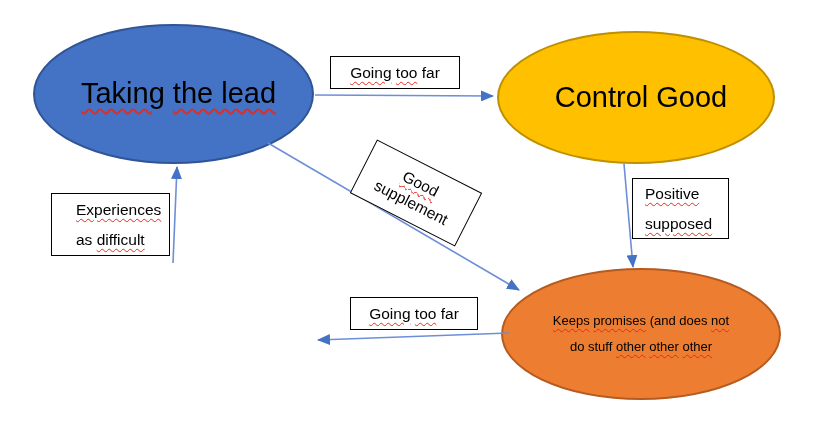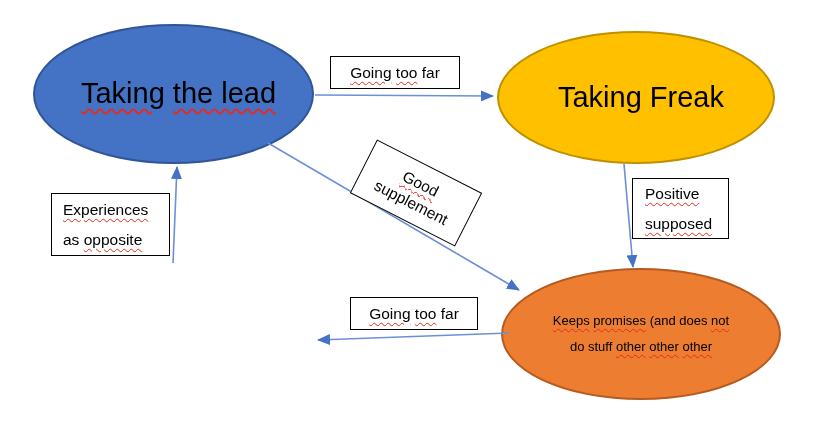--- a/index.html
+++ b/index.html
@@ -25,21 +25,21 @@
   .arrow{stroke:var(--arrow-line);stroke-width:1.6;fill:none;}
   .arrowhead{fill:var(--arrow-head);}
   
   .label-box{
     position:absolute;z-index:3;box-sizing:border-box;
     background:var(--label-bg);border:1.6px solid var(--label-border);
     font-size:15.5px;display:flex;flex-direction:column;justify-content:center;
   }
   .lb-going-top   {left:330px;top:56px; width:130px;height:33px;align-items:center;}
   .lb-positive    {left:632px;top:178px;width:97px; height:61px;padding-left:12px;line-height:30px;}
-  .lb-experiences {left:51px; top:193px;width:119px;height:63px;padding-left:11px;line-height:30px;}
+  .lb-experiences {left:51px; top:193px;width:119px;height:63px;padding-left:24px;line-height:30px;}
   .lb-going-bottom{left:350px;top:297px;width:128px;height:33px;align-items:center;}
   .lb-good{
     left:416px;top:193px;width:118px;height:60px;
     transform:translate(-50%,-50%) rotate(27deg);
     align-items:center;line-height:21px;text-align:center;
   }
   
   .sq{
     text-decoration-line:underline;
     text-decoration-style:wavy;
@@ -52,21 +52,21 @@
 </head>
 <body>
 
 <div class="canvas">
 
   <div class="node node-blue">
     <div class="node-text-lg"><span class="sq">Taking</span><span> </span><span class="sq">the lead</span></div>
   </div>
 
   <div class="node node-yellow">
-    <div class="node-text-lg">Taking Freak</div>
+    <div class="node-text-lg">Control Good</div>
   </div>
 
 
   <div class="node node-orange">
     <div class="node-text-sm">
       <div><span class="sq">Keeps</span><span> </span><span class="sq">promises</span><span> (and does </span><span class="sq">not</span></div>
       <div><span>do stuff </span><span class="sq">other</span><span> </span><span class="sq">other</span><span> </span><span class="sq">other</span></div>
     </div>
   </div>
 
@@ -92,20 +92,20 @@
     <div><span>supplement</span></div>
   </div>
 
   <div class="label-box lb-positive">
     <div><span class="sq">Positive</span></div>
     <div><span class="sq">supposed</span></div>
   </div>
 
   <div class="label-box lb-experiences">
     <div><span class="sq">Experiences</span></div>
-    <div><span>as </span><span class="sq">opposite</span></div>
+    <div><span>as </span><span class="sq">difficult</span></div>
   </div>
 
   <div class="label-box lb-going-bottom">
     <div><span class="sq">Going</span><span> </span><span class="sq">too</span><span> far</span></div>
   </div>
 
 </div>
 
 </body></html>

